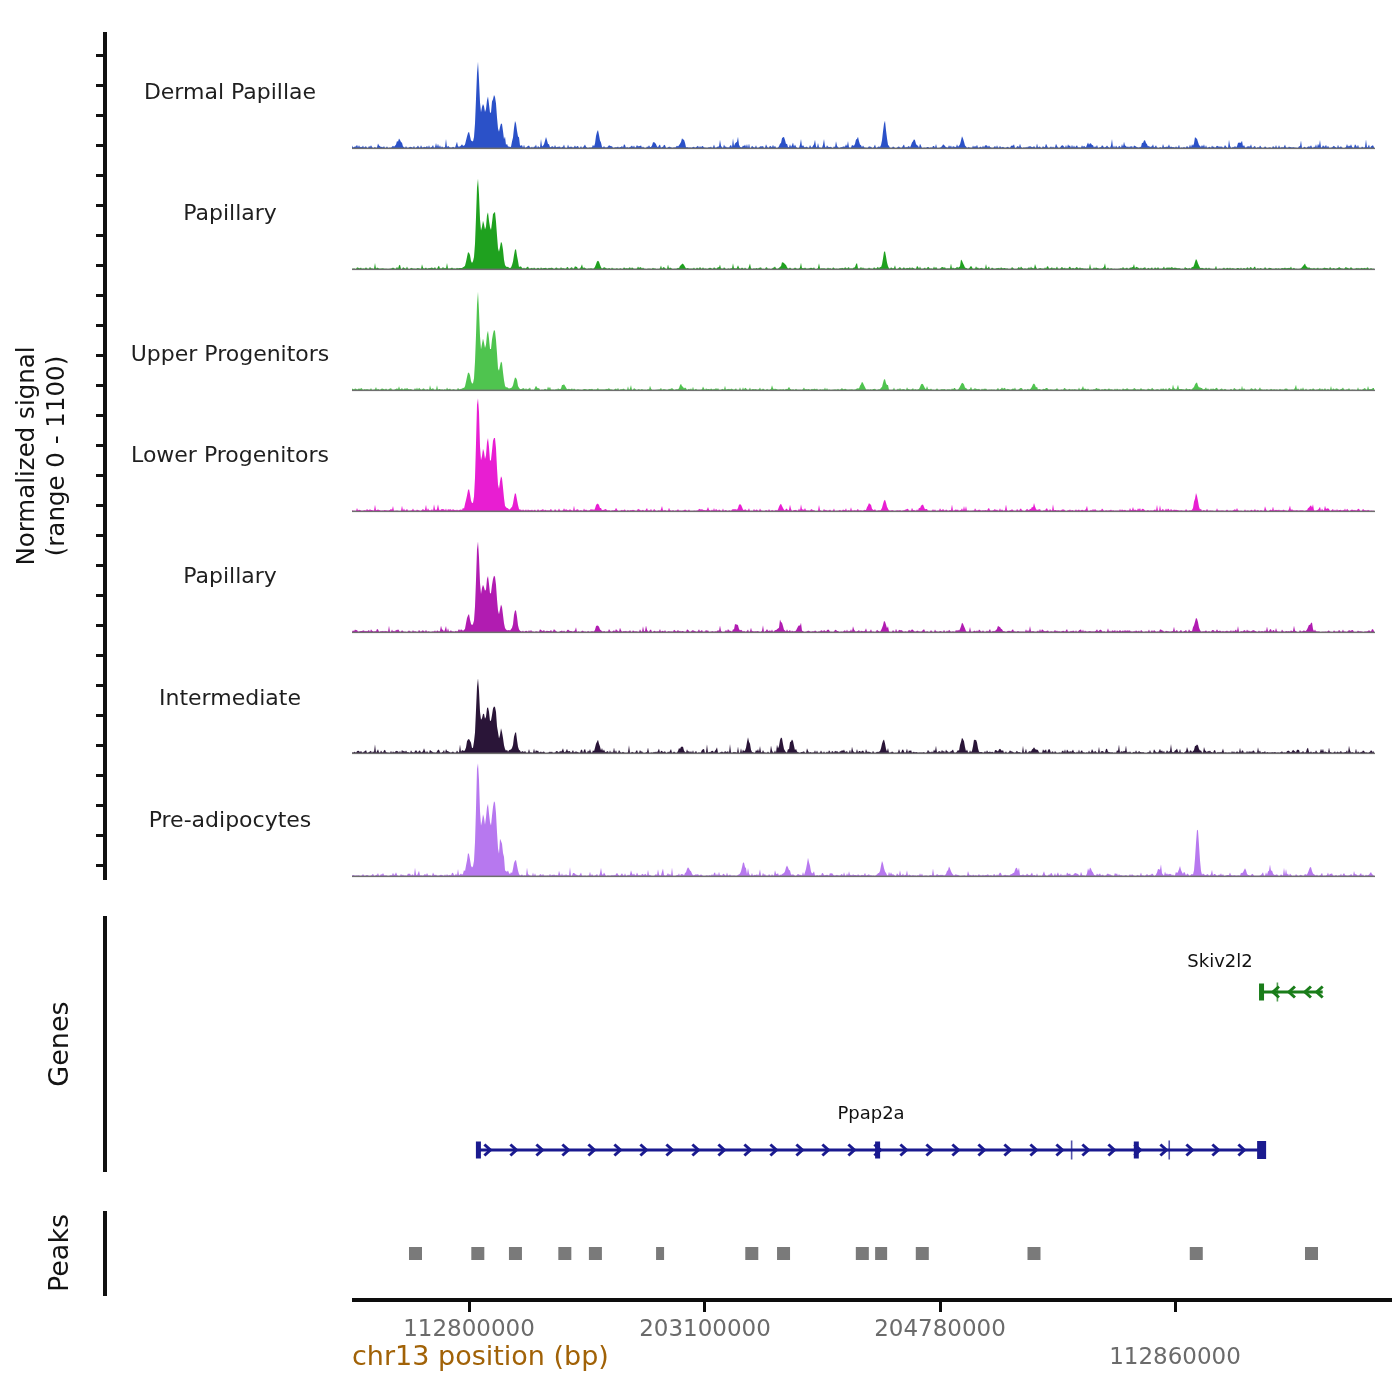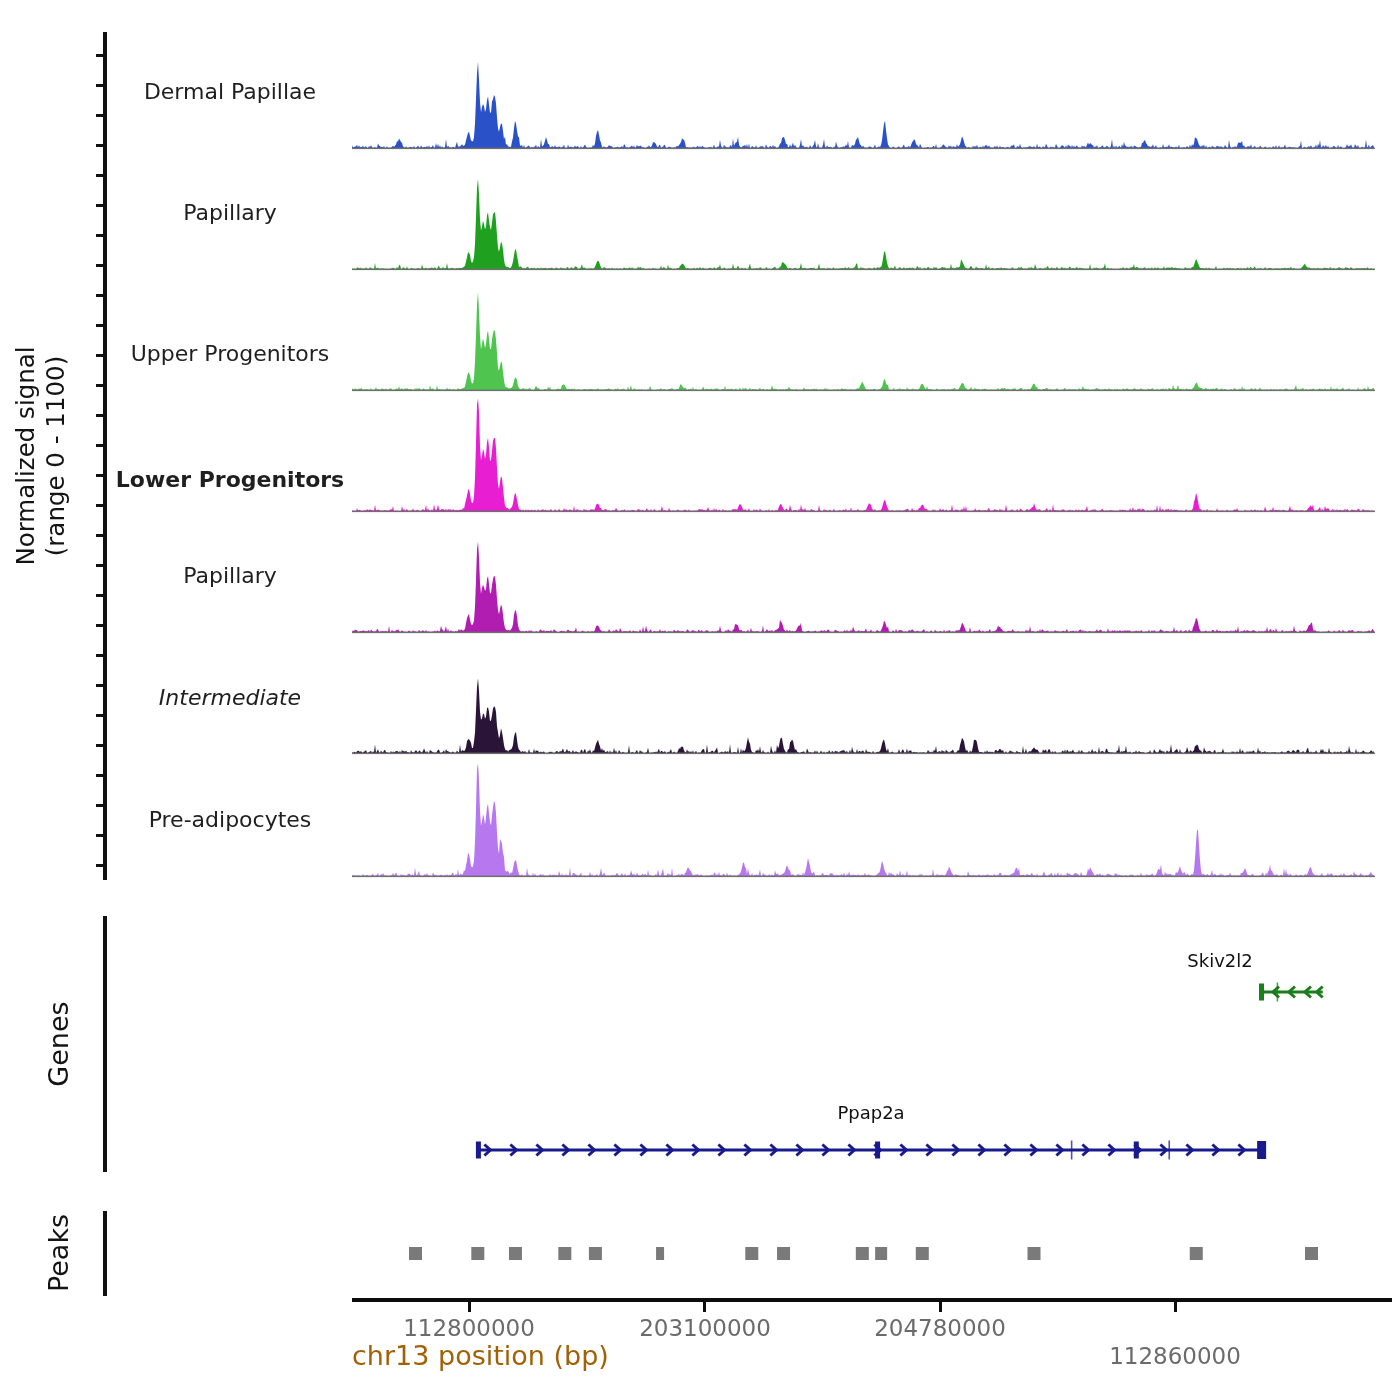--- a/index.html
+++ b/index.html
@@ -25,23 +25,23 @@
 <body>
 
 <div class="ylab" style="left:41px;top:456px;">
   <div>Normalized signal</div>
   <div>(range 0 - 1100)</div>
 </div>
 
 <div class="tracklabel" style="top:78px;">Dermal Papillae</div>
 <div class="tracklabel" style="top:199px;">Papillary</div>
 <div class="tracklabel" style="top:320px;margin-top:20px;">Upper Progenitors</div>
-<div class="tracklabel" style="top:466px;font-weight:bold;">Lower Progenitors</div>
+<div class="tracklabel" style="top:441px;">Lower Progenitors</div>
 <div class="tracklabel" style="top:562px;">Papillary</div>
-<div class="tracklabel" style="top:684px;font-style:italic;">Intermediate</div>
+<div class="tracklabel" style="top:684px;">Intermediate</div>
 <div class="tracklabel" style="top:806px;">Pre-adipocytes</div>
 
 <div class="vbar" style="left:103px;top:32px;height:848px;"></div>
 <div class="vbar" style="left:103px;top:916px;height:256px;"></div>
 <div class="vbar" style="left:103px;top:1211px;height:85px;"></div>
 
 <div class="rotlabel" style="left:58px;top:1044px;">Genes</div>
 <div class="rotlabel" style="left:58px;top:1253px;">Peaks</div>
 
 <div class="genelabel" style="left:1220px;top:950px;">Skiv2l2</div>

